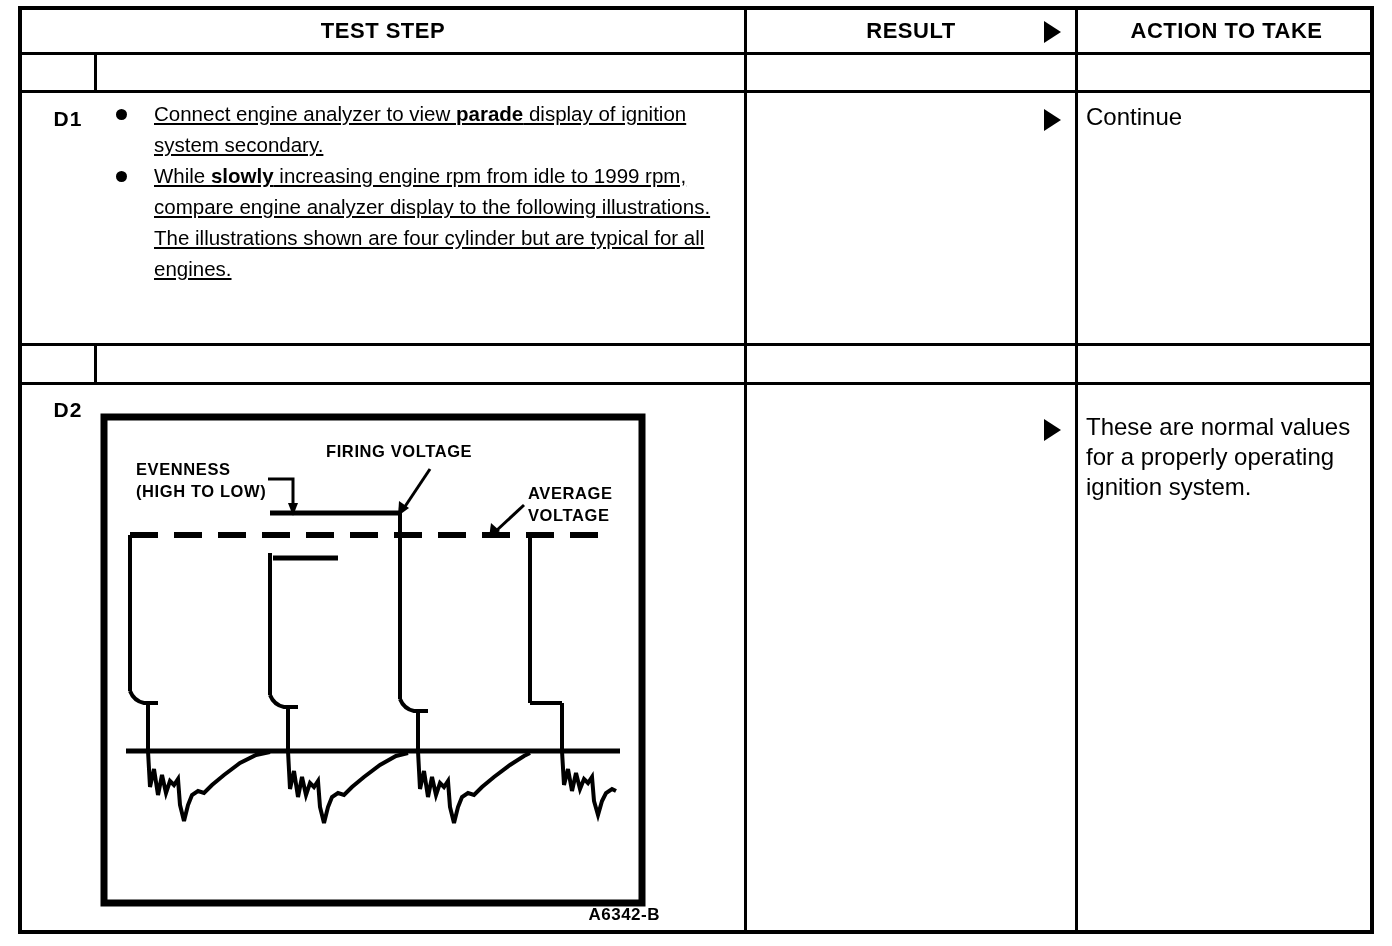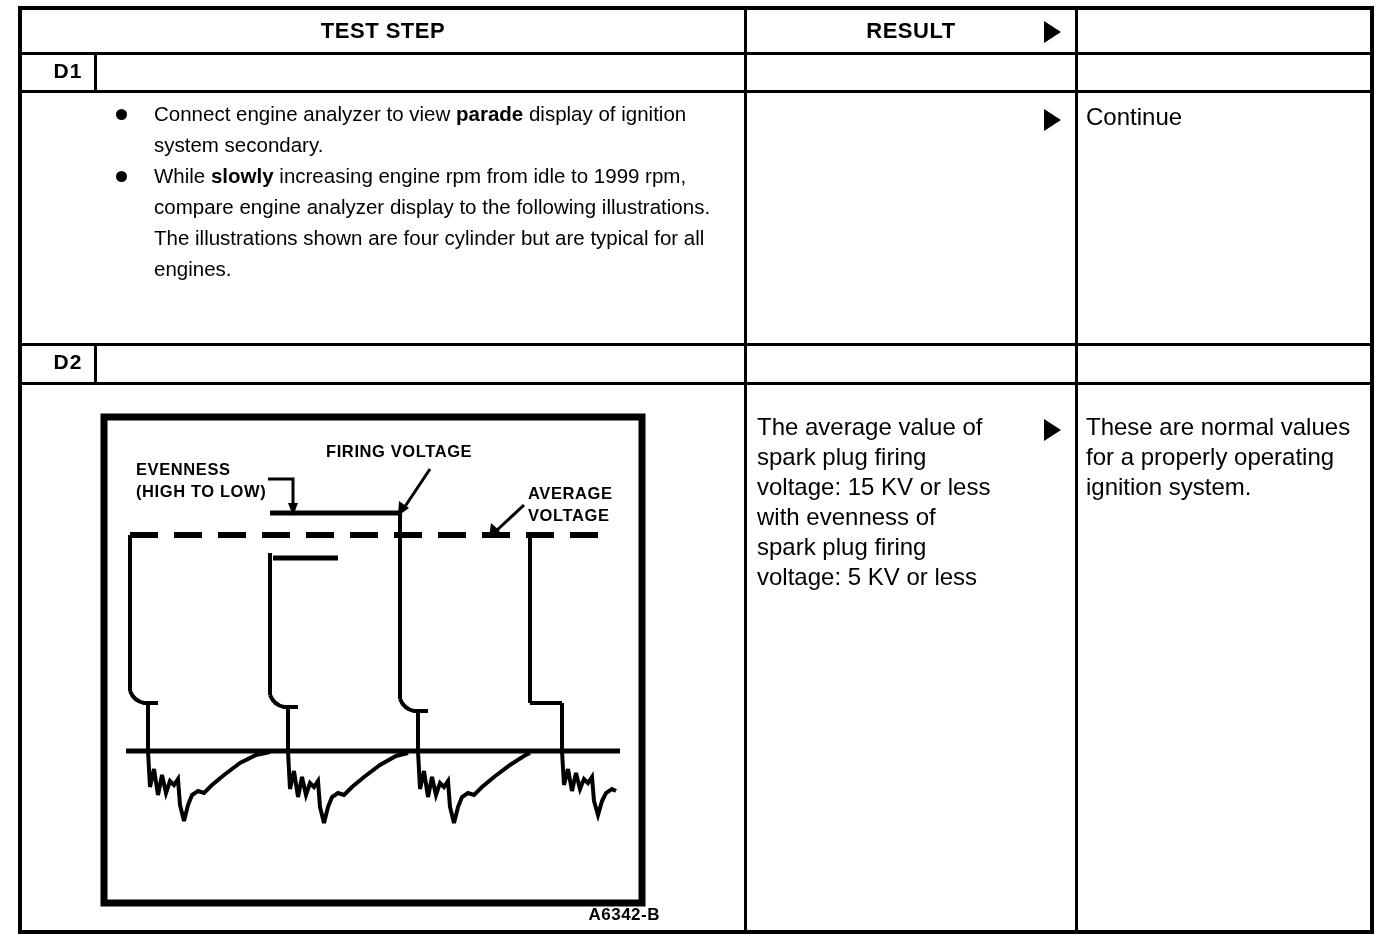--- a/index.html
+++ b/index.html
@@ -112,20 +112,21 @@
     position: absolute;
     left: 0;
     width: 92px;
     height: 38px;
     display: flex;
     align-items: center;
     justify-content: center;
     font-weight: bold;
     font-size: 21px;
     letter-spacing: 1px;
+    margin-top: 48px;
   }
   .step-id.d1 { top: 42px; }
   .step-id.d2 { top: 333px; }
 
   
   .bullets {
     position: absolute;
     left: 80px;
     top: 88px;
     width: 630px;
@@ -139,21 +140,21 @@
   }
   .bullet-dot {
     position: absolute;
     left: 14px;
     top: 11px;
     width: 11px;
     height: 11px;
     background: #000;
     border-radius: 50%;
   }
-  .bullet-text { display: block; }
+  .bullet-text { display: block; text-decoration: underline; }
   .bullet-text b { font-weight: bold; }
 
   
   .body-text {
     position: absolute;
     font-size: 24px;
     line-height: 30px;
   }
   .res-d1   { left: 1064px; top: 92px;  width: 280px; }
   .res-d2   { left: 735px;  top: 402px; width: 240px; }
@@ -189,20 +190,21 @@
     <div class="hrule header-bottom"></div>
     <div class="hrule d1-bottom"></div>
     <div class="hrule d1-step-bottom"></div>
     <div class="hrule d2-bottom"></div>
 
     <div class="idcell-vrule" style="top:42px;height:38px;"></div>
     <div class="idcell-vrule" style="top:333px;height:39px;"></div>
 
     <div class="hdr-cell hdr-result">RESULT</div>
     <div class="hdr-cell hdr-teststep">TEST STEP</div>
+    <div class="hdr-cell hdr-action">ACTION TO TAKE</div>
     <div class="tri tri-hdr"></div>
 
     <div class="step-id d1">D1</div>
 
     <div class="bullets">
       <div class="bullet-row">
         <span class="bullet-dot"></span>
         <span class="bullet-text"><span>Connect engine analyzer to view </span><b>parade</b><span> display of ignition system secondary.</span></span>
       </div>
       <div class="bullet-row">
@@ -210,21 +212,20 @@
         <span class="bullet-text"><span>While </span><b>slowly</b><span> increasing engine rpm from idle to 1999 rpm, compare engine analyzer display to the following illustrations. The illustrations shown are four cylinder but are typical for all engines.</span></span>
       </div>
     </div>
 
     <div class="tri tri-d1"></div>
     <div class="body-text res-d1">Continue</div>
 
     <div class="step-id d2">D2</div>
 
     <div class="tri tri-d2"></div>
-    <div class="body-text res-d2">The average value of spark plug firing voltage: 15 KV or less with evenness of spark plug firing voltage: 5 KV or less</div>
     <div class="body-text act-d2">These are normal values for a properly operating ignition system.</div>
 
     <div class="figure">
       <svg viewBox="0 0 560 512" width="560" height="512">
 
         <rect x="4" y="4" width="538" height="486" fill="none" stroke="#000" stroke-width="7"></rect>
 
         <text x="36" y="62" font-family="&quot;Liberation Sans&quot;, sans-serif" font-size="16.5" font-weight="bold" letter-spacing="0.6">EVENNESS</text>
         <text x="36" y="84" font-family="&quot;Liberation Sans&quot;, sans-serif" font-size="16.5" font-weight="bold" letter-spacing="0.6">(HIGH TO LOW)</text>
 

